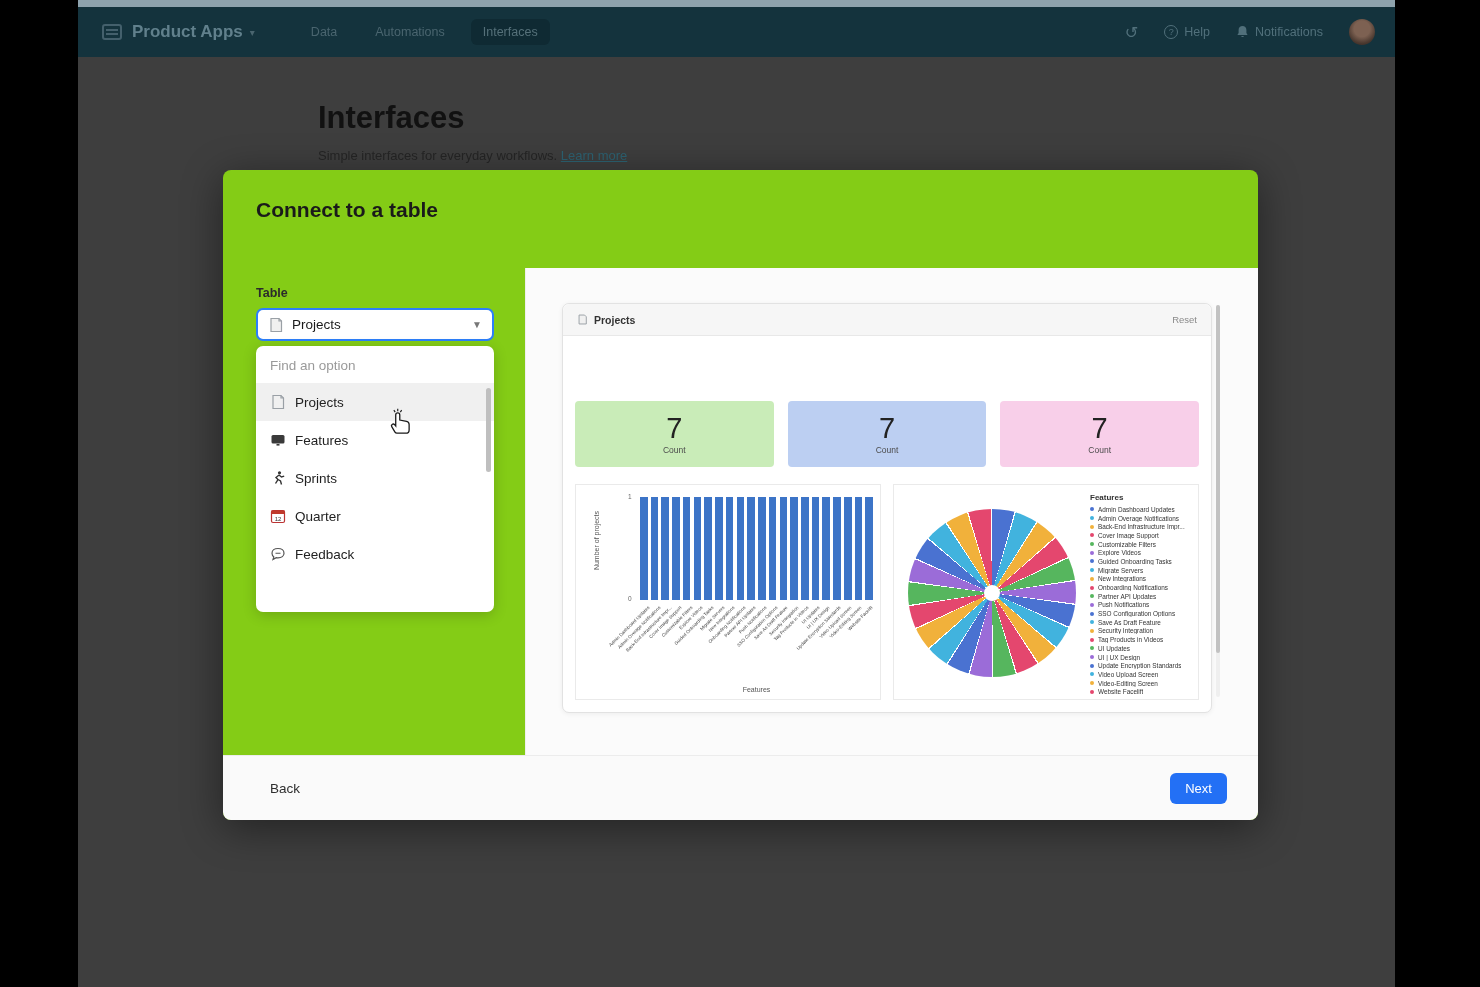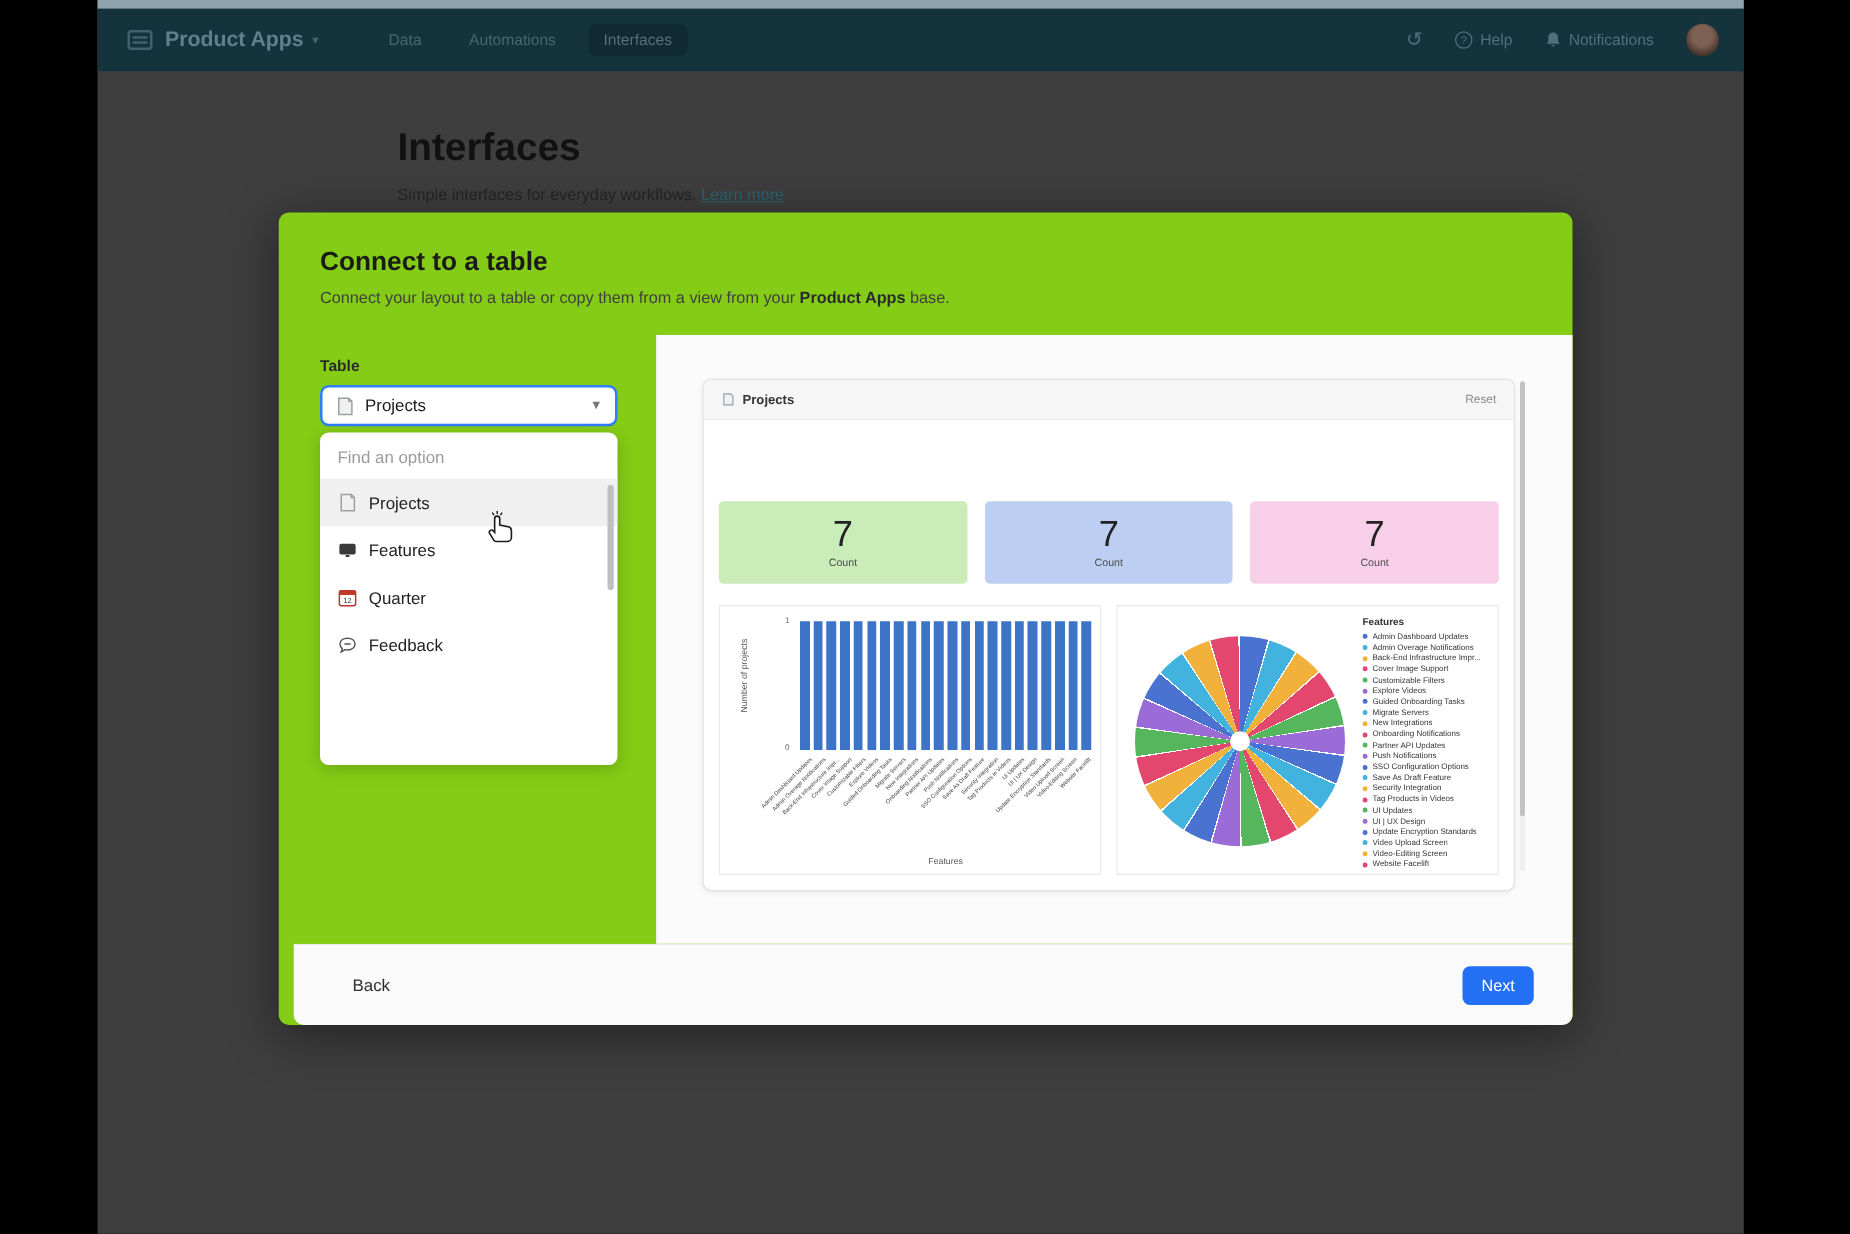--- a/index.html
+++ b/index.html
@@ -101,21 +101,21 @@
                margin:-8px 0 0 -8px; background:#fff; border-radius:50%; }
   .legend { position:absolute; left:196px; top:8px; right:3px; bottom:0; overflow:hidden; }
   .leg-title { font-size:8px; font-weight:700; color:#333; margin-bottom:3px; }
   .leg-row { display:flex; align-items:center; gap:4px; height:8.7px; }
   .leg-dot { width:4px; height:4px; border-radius:50%; flex:0 0 4px; }
   .leg-txt { font-size:6.4px; color:#333; white-space:nowrap; overflow:hidden; text-overflow:ellipsis; }
 
   .pv-scroll { position:absolute; right:38px; top:135px; width:4px; height:392px; border-radius:2px; background:#efefef; }
   .pv-thumb { position:absolute; left:0; top:0; width:4px; height:348px; border-radius:2px; background:#c2c2c2; }
 
-  .footer { position:absolute; left:12px; right:0; bottom:0; height:65px; background:#fafafa;
+  .footer { position:absolute; left:0; right:0; bottom:0; height:65px; background:#fafafa;
             border-top:1px solid #ececec; border-radius:0 0 8px 8px; display:flex; align-items:center;
             padding:0 31px 0 47px; }
   .back { font-size:13.5px; color:#2e2e2e; }
   .next { margin-left:auto; width:57px; height:31px; background:#2370f5; color:#fff; border:none;
           border-radius:6px; font-size:13px; font-family:inherit; }
 </style>
 </head>
 <body>
 
 <div class="stage">
@@ -150,23 +150,20 @@
 
     <div class="pagetitle">Interfaces</div>
     <div class="pagesub">
       <span>Simple interfaces for everyday workflows.</span>
       <a href="#">Learn more</a>
     </div>
   </div>
 
   <div class="modal">
     <div class="m-title">Connect to a table</div>
-    <div class="m-sub">
-      <span>Connect your layout to a table or copy them from a view from your </span><b>Product Apps</b><span> base.</span>
-    </div>
 
     <div class="m-body-right"></div>
 
     <div class="tbl-label">Table</div>
 
     <div class="select">
       <svg class="icon16" viewBox="0 0 16 16">
           <path d="M3 1.5h8l2.5 2.5v10.5h-10.5z" fill="#f0f0f0" stroke="#9aa0a6" stroke-width="1.2"></path>
           <path d="M11 1.5v2.5h2.5" fill="none" stroke="#9aa0a6" stroke-width="1.2"></path>
         </svg>
@@ -182,20 +179,27 @@
             <path d="M11 1.5v2.5h2.5" fill="none" stroke="#9aa0a6" stroke-width="1.2"></path>
           </svg>
         <span>Projects</span>
       </div>
       <div class="opt">
         <svg class="icon16" viewBox="0 0 16 16">
             <rect x="1.5" y="3" width="13" height="8.5" rx="1.5" fill="#3a3a3a"></rect>
             <rect x="6.5" y="12" width="3" height="1.6" fill="#3a3a3a"></rect>
           </svg>
         <span>Features</span>
+      </div>
+      <div class="opt">
+        <svg class="icon16" viewBox="0 0 16 16">
+            <circle cx="9.5" cy="2.8" r="1.6" fill="#333"></circle>
+            <path d="M9 5l-3 2.5 2 2-2.5 4M9 5l2.5 2 2.7-.8M8 9.5l2.5 1.5 1 3.5" fill="none" stroke="#333" stroke-width="1.4"></path>
+          </svg>
+        <span>Sprints</span>
       </div>
       <div class="opt">
         <svg class="icon16" viewBox="0 0 16 16">
             <rect x="1.5" y="2.5" width="13" height="12" rx="1.5" fill="#fff" stroke="#b33" stroke-width="1.2"></rect>
             <rect x="1.5" y="2.5" width="13" height="3.5" fill="#c0392b"></rect>
             <text x="8" y="12.5" font-size="6" text-anchor="middle" fill="#333">12</text>
           </svg>
         <span>Quarter</span>
       </div>
       <div class="opt">

